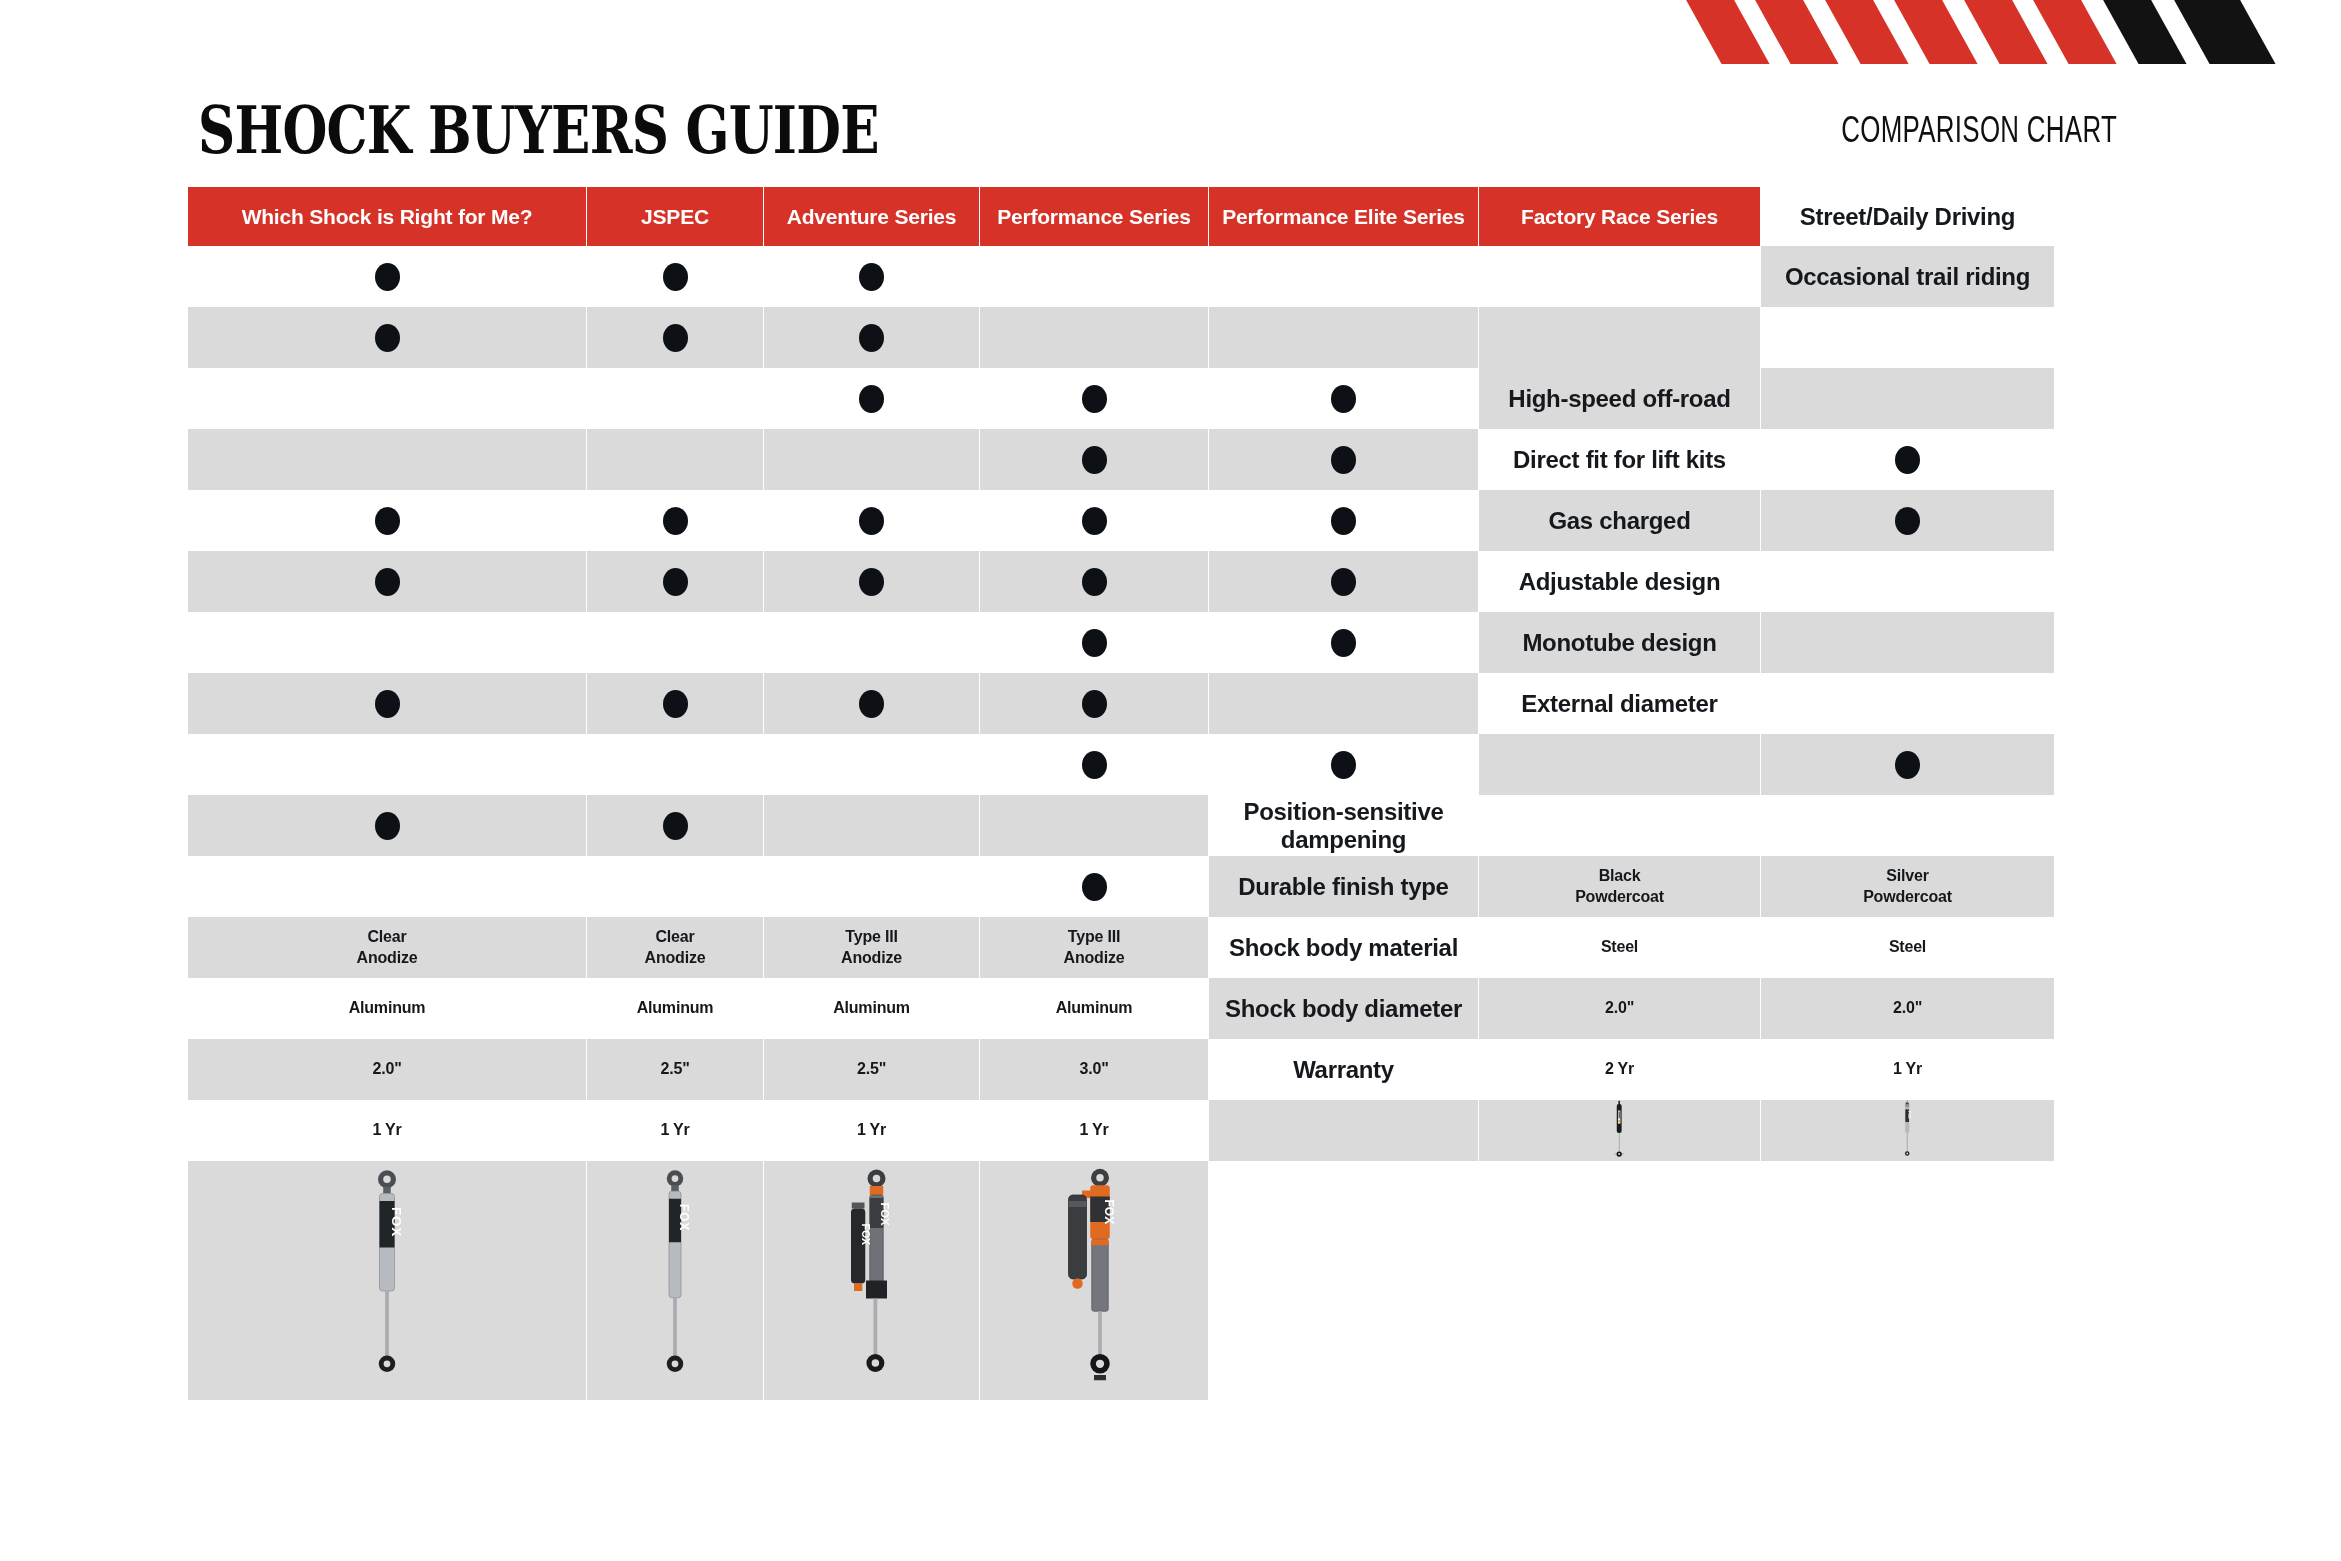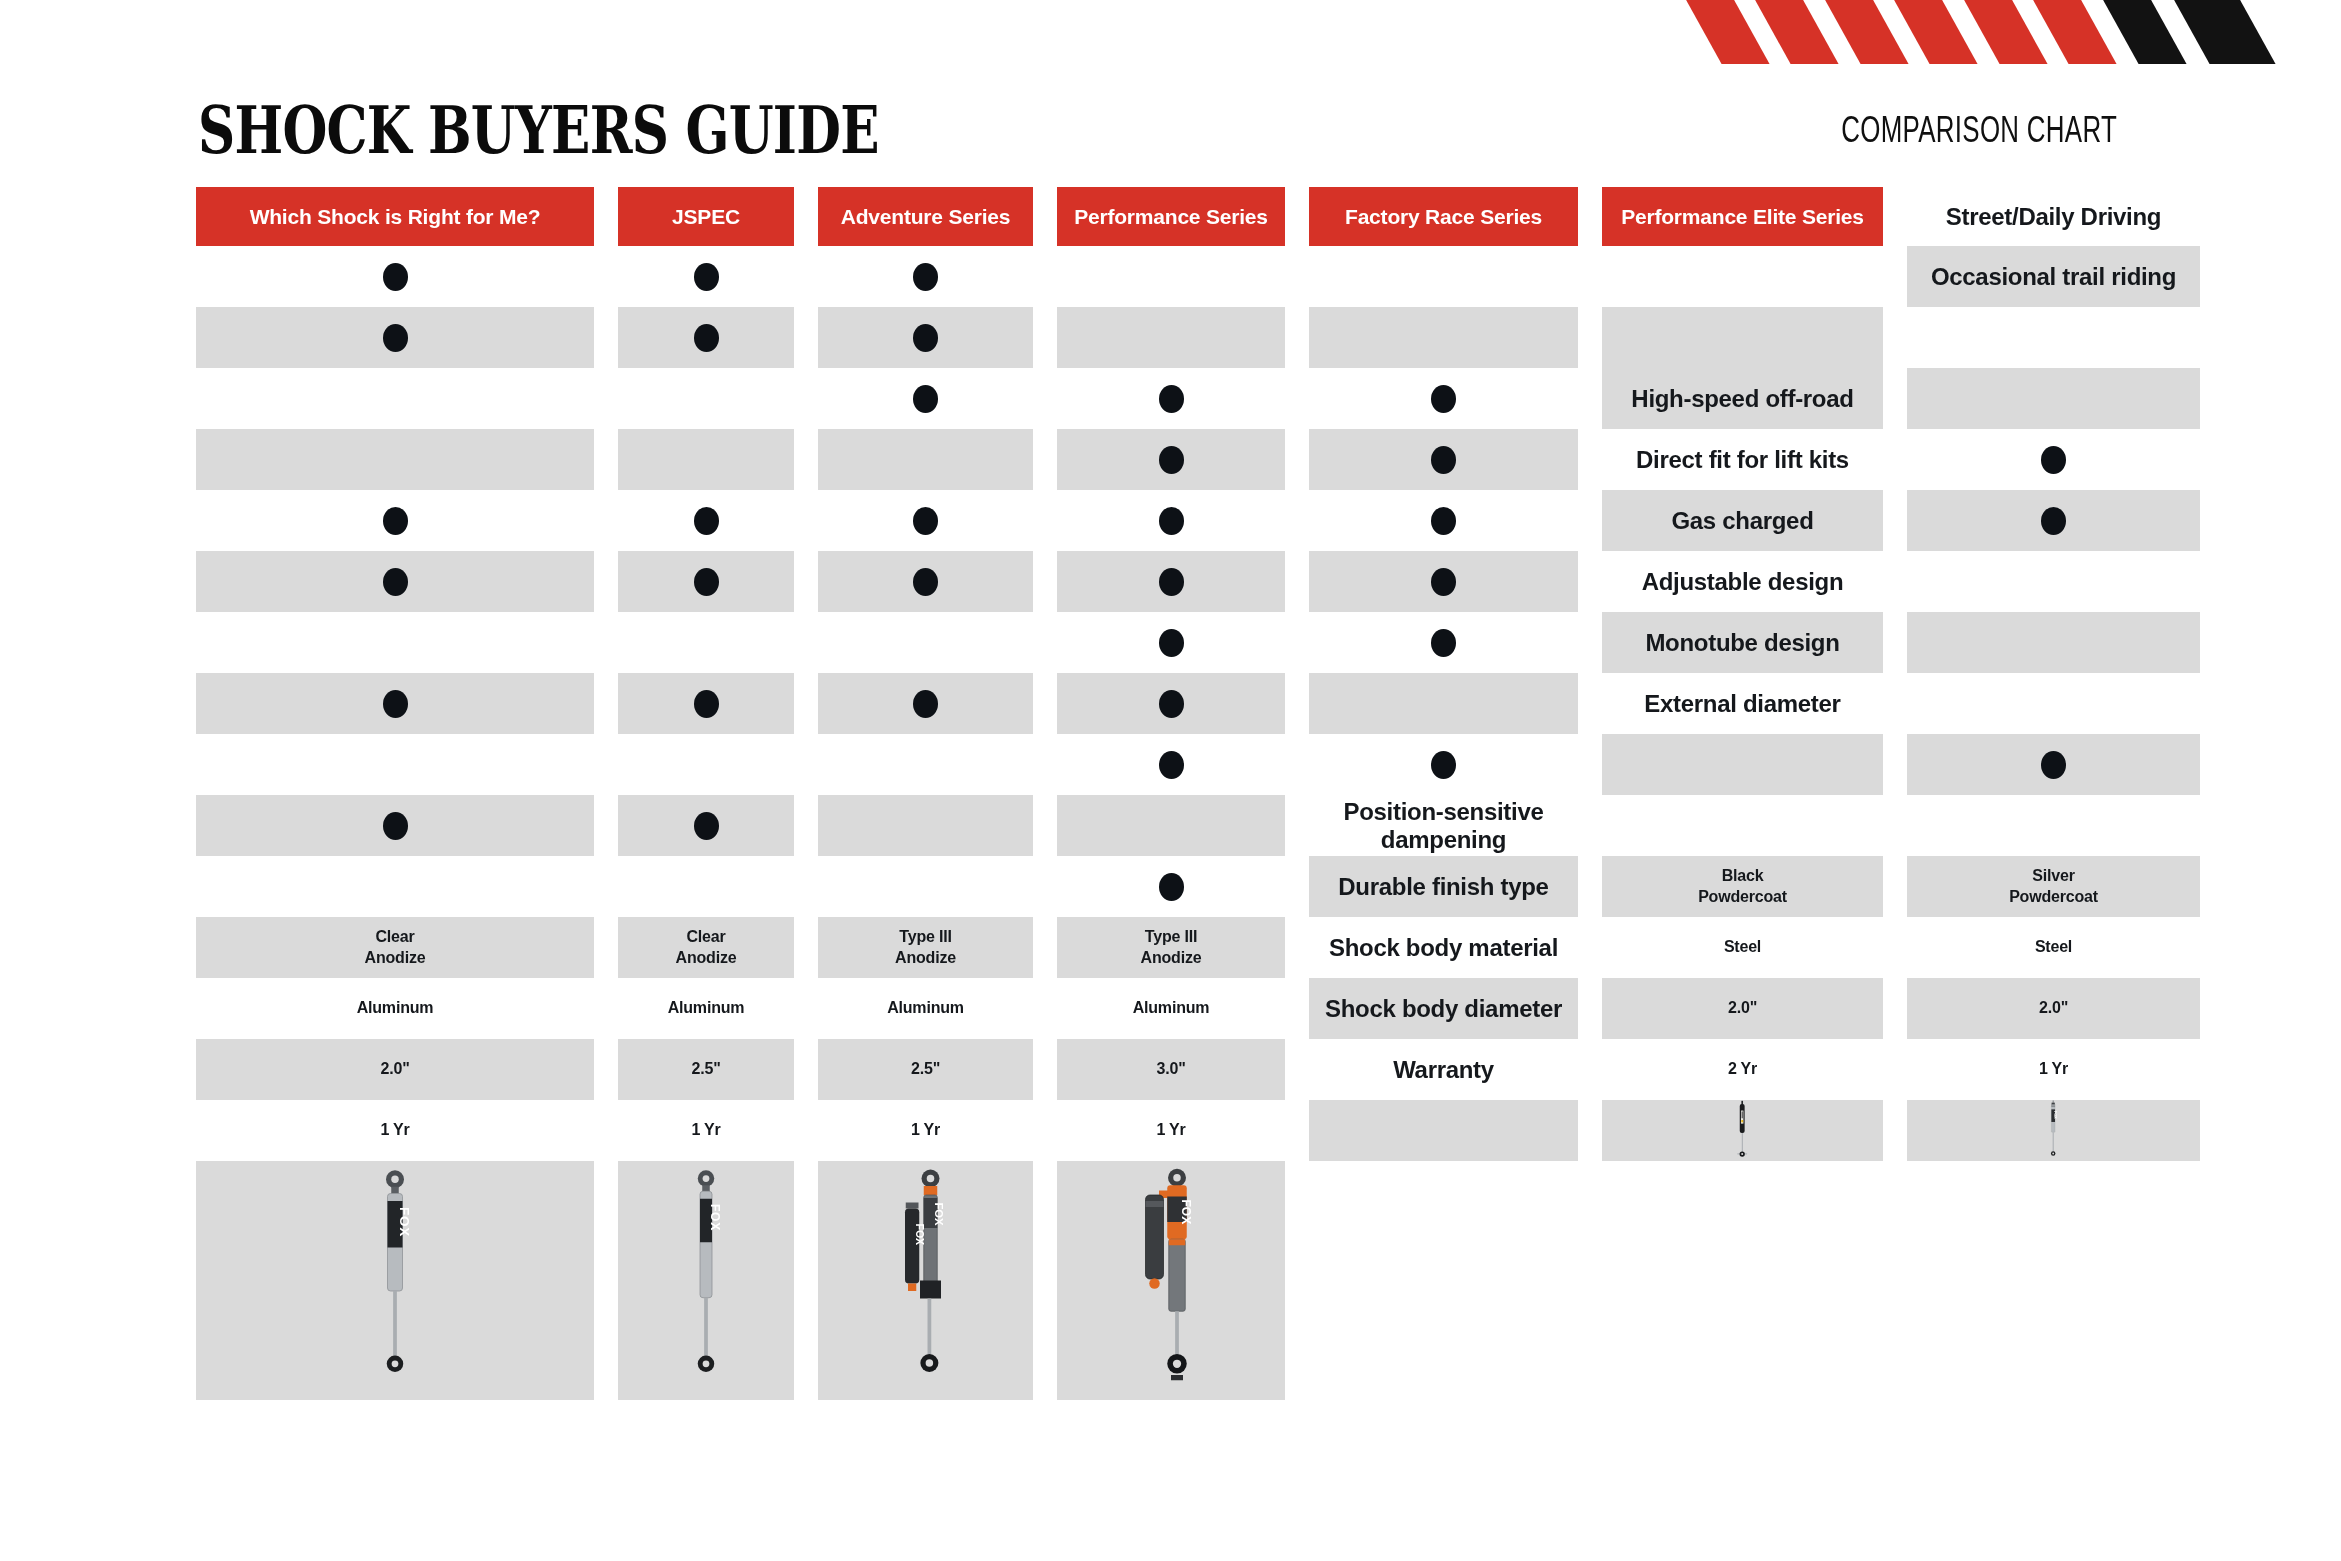--- a/index.html
+++ b/index.html
@@ -18,25 +18,25 @@
     position:absolute;top:109px;right:225px;
     font-size:36px;font-weight:400;color:#101010;letter-spacing:0.4px;
     transform:scaleX(0.72);transform-origin:right center;white-space:nowrap;
   }
   .stripes{position:absolute;top:0;left:1685px;width:595px;height:64px;overflow:hidden;}
   .stripe{position:absolute;top:-1.6px;height:67px;transform:skewX(29deg);transform-origin:top left;}
   .stripe.red{background:var(--red);}
   .stripe.black{background:#121212;}
 
   .comparison-table{
-    position:absolute;left:196px;top:187px;
+    position:absolute;left:188px;top:187px;
     display:grid;
     grid-template-columns:398px 176px 215px 228px 269px 281px 293px;
     grid-template-rows:59px repeat(15,61px) 239px;
-    column-gap:24px;
+    column-gap:1px;
   }
   .cell{display:flex;flex-direction:column;align-items:center;justify-content:center;text-align:center;}
   .cell.gray{background:var(--gray);}
   .header-cell{background:var(--red);color:#fff;font-weight:700;font-size:21px;letter-spacing:-0.2px;}
   .label-cell{font-weight:700;font-size:24px;color:var(--ink);letter-spacing:-0.3px;}
   .spec-cell{font-weight:700;font-size:16px;color:var(--ink);line-height:1.3;letter-spacing:-0.2px;}
   .dot{width:25px;height:28px;border-radius:50%;background:var(--dot);}
   .product-svg{height:225px;width:auto;display:block;}
 </style>
 </head>
@@ -63,24 +63,24 @@
     <div class="cell header-cell">
       <span>JSPEC</span>
     </div>
     <div class="cell header-cell">
       <span>Adventure Series</span>
     </div>
     <div class="cell header-cell">
       <span>Performance Series</span>
     </div>
     <div class="cell header-cell">
+      <span>Performance Elite Series</span>
+    </div>
+    <div class="cell header-cell">
       <span>Factory Race Series</span>
-    </div>
-    <div class="cell header-cell">
-      <span>Performance Elite Series</span>
     </div>
     <div class="cell label-cell">
       <span>Street/Daily Driving</span>
     </div>
     <div class="cell dot-cell">
       <div class="dot"></div>
     </div>
     <div class="cell dot-cell">
       <div class="dot"></div>
     </div>

